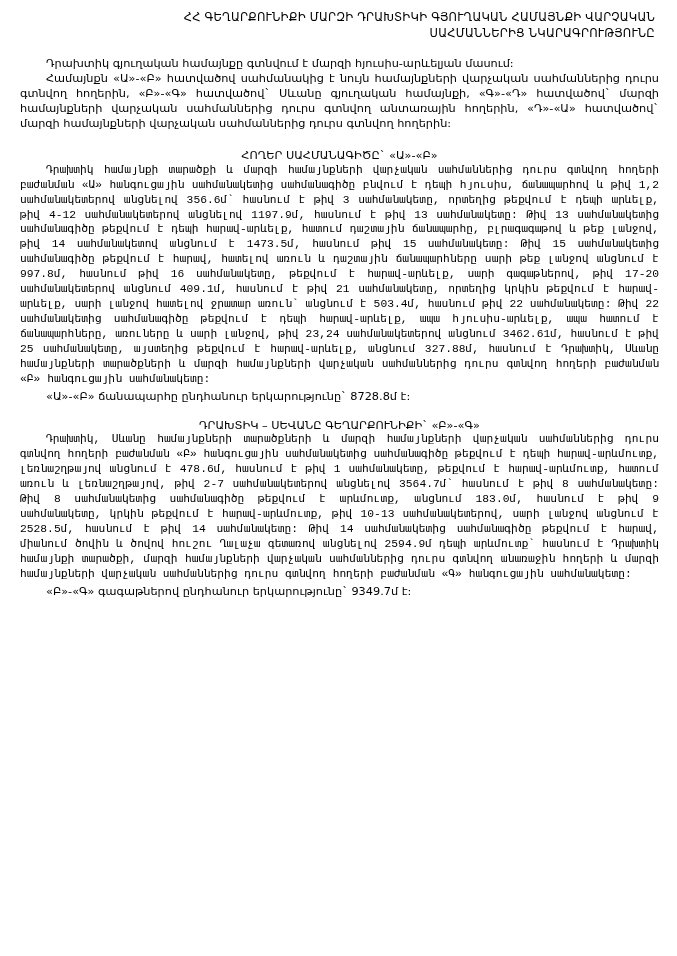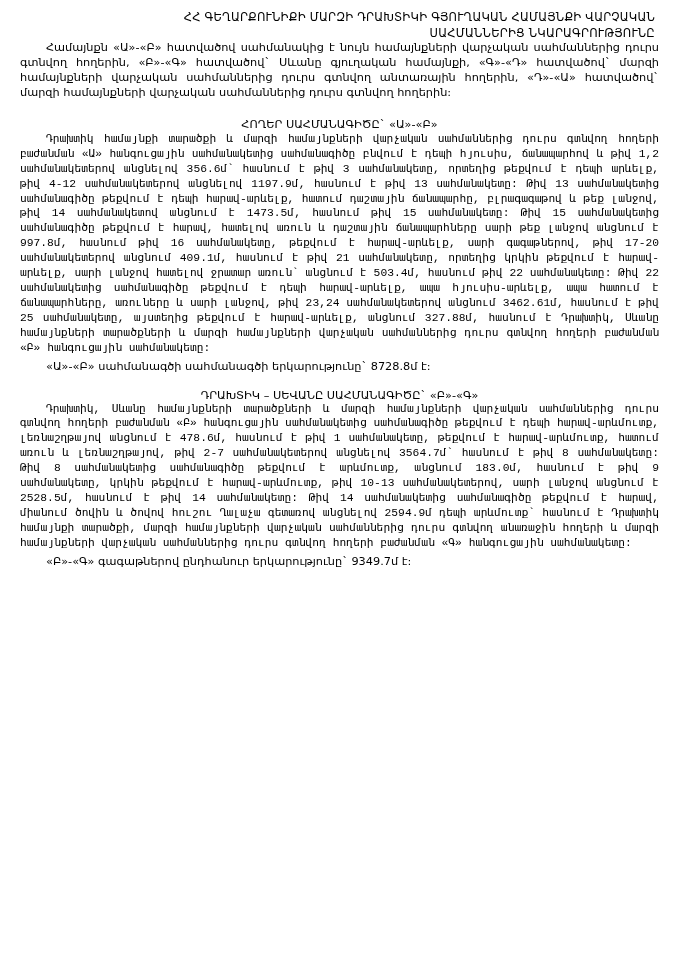--- a/index.html
+++ b/index.html
@@ -78,28 +78,29 @@
 
 <div class="page">
 
   <div class="doc-title">
     <div>ՀՀ ԳԵՂԱՐՔՈՒՆԻՔԻ ՄԱՐԶԻ ԴՐԱԽՏԻԿԻ ԳՅՈՒՂԱԿԱՆ ՀԱՄԱՅՆՔԻ ՎԱՐՉԱԿԱՆ</div>
     <div>ՍԱՀՄԱՆՆԵՐԻՑ ՆԿԱՐԱԳՐՈՒԹՅՈՒՆԸ</div>
   </div>
 
   <div class="body-wrap">
 
+    <p class="para first">Դրախտիկ գյուղական համայնքը գտնվում է մարզի հյուսիս-արևելյան մասում:</p>
     <p class="para tight">Համայնքն «Ա»-«Բ» հատվածով սահմանակից է նույն համայնքների վարչական սահմաններից դուրս գտնվող հողերին, «Բ»-«Գ» հատվածով` Սևանը գյուղական համայնքի, «Գ»-«Դ» հատվածով` մարզի համայնքների վարչական սահմաններից դուրս գտնվող անտառային հողերին, «Դ»-«Ա» հատվածով` մարզի համայնքների վարչական սահմաններից դուրս գտնվող հողերին:</p>
 
     <div class="section-head">
       <div>ՀՈՂԵՐ ՍԱՀՄԱՆԱԳԻԾԸ`  «Ա»-«Բ»</div>
     </div>
 
     <p class="para spaced">Դրախտիկ համայնքի տարածքի և մարզի համայնքների վարչական սահմաններից դուրս գտնվող հողերի բաժանման «Ա» հանգուցային սահմանակետից սահմանագիծը բնվում է դեպի հյուսիս, ճանապարհով և թիվ 1,2 սահմանակետերով անցնելով 356.6մ` հասնում է թիվ 3 սահմանակետը, որտեղից թեքվում է դեպի արևելք, թիվ 4-12 սահմանակետերով անցնելով 1197.9մ, հասնում է թիվ 13 սահմանակետը: Թիվ 13  սահմանակետից  սահմանագիծը  թեքվում է  դեպի  հարավ-արևելք,  հատում  դաշտային ճանապարհը, բլրագագաթով և թեք լանջով, թիվ 14 սահմանակետով անցնում է  1473.5մ, հասնում թիվ 15 սահմանակետը:  Թիվ 15  սահմանակետից սահմանագիծը թեքվում է հարավ, հատելով առուն և դաշտային ճանապարհները սարի թեք լանջով անցնում է 997.8մ, հասնում թիվ 16 սահմանակետը, թեքվում է հարավ-արևելք, սարի գագաթներով, թիվ 17-20 սահմանակետերով  անցնում 409.1մ, հասնում է թիվ 21 սահմանակետը, որտեղից կրկին թեքվում է հարավ-արևելք, սարի լանջով հատելով ջրատար առուն` անցնում է 503.4մ, հասնում թիվ 22 սահմանակետը: Թիվ  22  սահմանակետից  սահմանագիծը  թեքվում  է  դեպի  հարավ-արևելք,  ապա հյուսիս-արևելք, ապա հատում է ճանապարհները, առուները և սարի լանջով, թիվ 23,24 սահմանակետերով անցնում 3462.61մ,  հասնում է թիվ 25 սահմանակետը, այստեղից թեքվում է  հարավ-արևելք,  անցնում  327.88մ,  հասնում  է  Դրախտիկ,  Սևանը համայնքների տարածքների և մարզի համայնքների վարչական սահմաններից դուրս գտնվող հողերի բաժանման «Բ» հանգուցային սահմանակետը:</p>
-    <p class="summary-line">«Ա»-«Բ» սահմանագծի սահմանագծի երկարությունը`  8728.8մ է:</p>
+    <p class="summary-line">«Ա»-«Բ» ճանապարհը ընդհանուր երկարությունը`  8728.8մ է:</p>
 
-    <div class="subsection-head">ԴՐԱԽՏԻԿ – ՍԵՎԱՆԸ  ՍԱՀՄԱՆԱԳԻԾԸ`  «Բ»-«Գ»</div>
+    <div class="subsection-head">ԴՐԱԽՏԻԿ – ՍԵՎԱՆԸ  ԳԵՂԱՐՔՈՒՆԻՔԻ`  «Բ»-«Գ»</div>
 
     <p class="para spaced">Դրախտիկ, Սևանը համայնքների տարածքների և մարզի համայնքների վարչական սահմաններից դուրս գտնվող հողերի բաժանման «Բ» հանգուցային սահմանակետից սահմանագիծը թեքվում է դեպի հարավ-արևմուտք, լեռնաշղթայով անցնում է 478.6մ, հասնում է թիվ 1 սահմանակետը, թեքվում է հարավ-արևմուտք, հատում առուն և լեռնաշղթայով, թիվ 2-7 սահմանակետերով անցնելով 3564.7մ` հասնում է թիվ 8 սահմանակետը: Թիվ 8 սահմանակետից սահմանագիծը թեքվում է արևմուտք, անցնում 183.0մ, հասնում է թիվ 9 սահմանակետը, կրկին թեքվում է հարավ-արևմուտք, թիվ 10-13 սահմանակետերով, սարի լանջով անցնում է 2528.5մ, հասնում է թիվ 14 սահմանակետը: Թիվ 14 սահմանակետից սահմանագիծը թեքվում է հարավ, միանում ծովին և ծովով հուշու Ղալաչա գետառով անցնելով 2594.9մ դեպի արևմուտք` հասնում  է  Դրախտիկ  համայնքի  տարածքի,  մարզի  համայնքների  վարչական սահմաններից դուրս գտնվող անառաջին հողերի և մարզի համայնքների վարչական սահմաններից դուրս գտնվող հողերի բաժանման «Գ» հանգուցային սահմանակետը:</p>
     <p class="summary-line">«Բ»-«Գ» գագաթներով ընդհանուր երկարությունը`   9349.7մ է:</p>
 
   </div>
 </div>
 
 </body></html>

